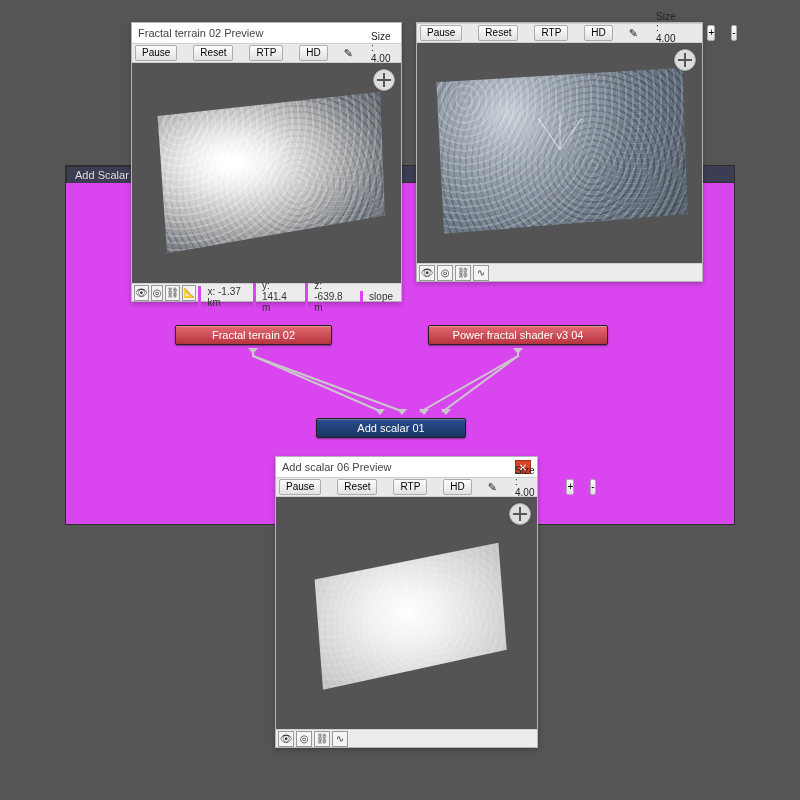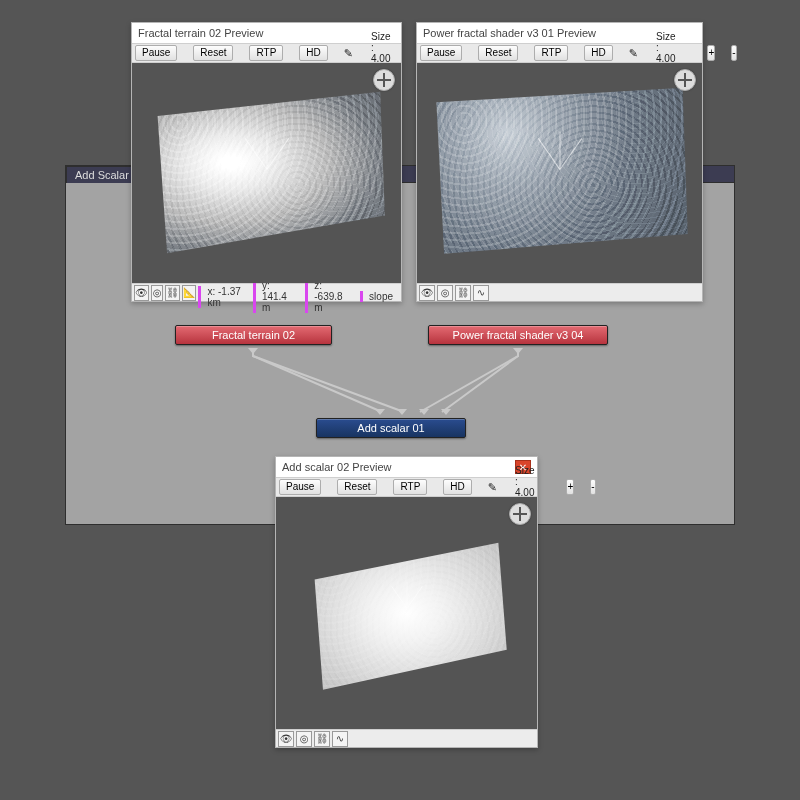--- a/index.html
+++ b/index.html
@@ -3,21 +3,21 @@
 <meta charset="utf-8">
 <style>
   * { box-sizing: border-box; margin: 0; padding: 0; font-family: "Segoe UI", Tahoma, sans-serif; }
   body { width: 800px; height: 800px; background: #555; position: relative; overflow: hidden; }
 
   
   .editor-panel {
     position: absolute;
     left: 65px; top: 165px;
     width: 670px; height: 360px;
-    background: #a3a3a3;
+    background: #d946ef;
     border: 1px solid #2e2e2e;
   }
   .editor-tab {
     position: absolute;
     left: 0; top: 0;
     padding: 2px 8px;
     font-size: 11px;
     color: #ddd;
     background: #3c3c52;
     border: 1px solid #2e2e2e;
@@ -256,23 +256,20 @@
     <span class="icon-button">⛓</span>
     <span class="icon-button">📐</span>
     <span class="stat-cell">x: -1.37 km</span>
     <span class="stat-cell">y: 141.4 m</span>
     <span class="stat-cell">z: -639.8 m</span>
     <span class="stat-cell">slope</span>
   </div>
 </div>
 
 <div class="win" style="left:416px; top:22px; width:287px;">
-  <div class="win-title">
-    <span>Power fractal shader v3 01 Preview</span>
-  </div>
   <div class="win-toolbar">
     <button class="tbtn">Pause</button>
     <button class="tbtn">Reset</button>
     <button class="tbtn">RTP</button>
     <button class="tbtn">HD</button>
     <span class="ticon">✎</span>
     <span class="tsize">Size : 4.00 km</span>
     <span style="flex:1"></span>
     <button class="tbtn tpm">+</button>
     <button class="tbtn tpm">-</button>
@@ -291,21 +288,21 @@
   <div class="statusbar">
     <span class="icon-button">👁</span>
     <span class="icon-button">◎</span>
     <span class="icon-button">⛓</span>
     <span class="icon-button">∿</span>
   </div>
 </div>
 
 <div class="win" style="left:275px; top:456px; width:263px;">
   <div class="win-title">
-    <span>Add scalar 02 Preview</span>
+    <span>Add scalar 06 Preview</span>
     <span class="win-close">✕</span>
   </div>
   <div class="win-toolbar">
     <button class="tbtn">Pause</button>
     <button class="tbtn">Reset</button>
     <button class="tbtn">RTP</button>
     <button class="tbtn">HD</button>
     <span class="ticon">✎</span>
     <span class="tsize">Size : 4.00 km</span>
     <span style="flex:1"></span>

